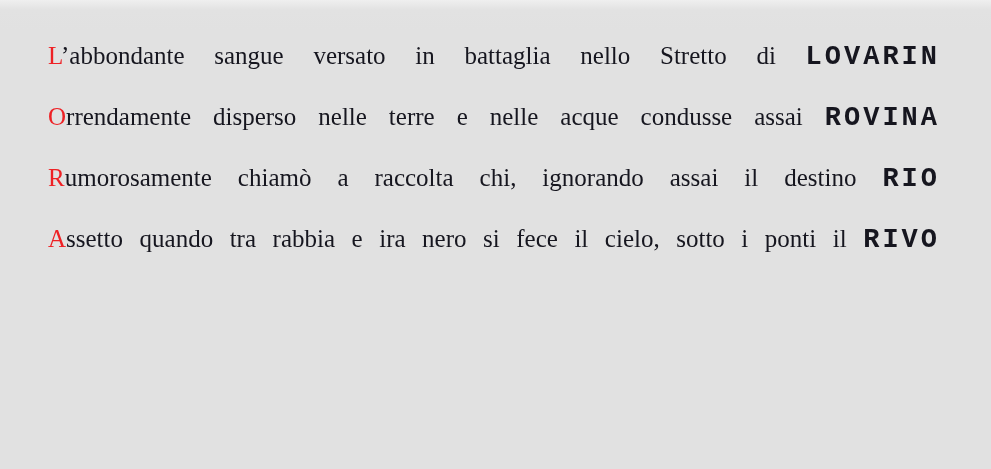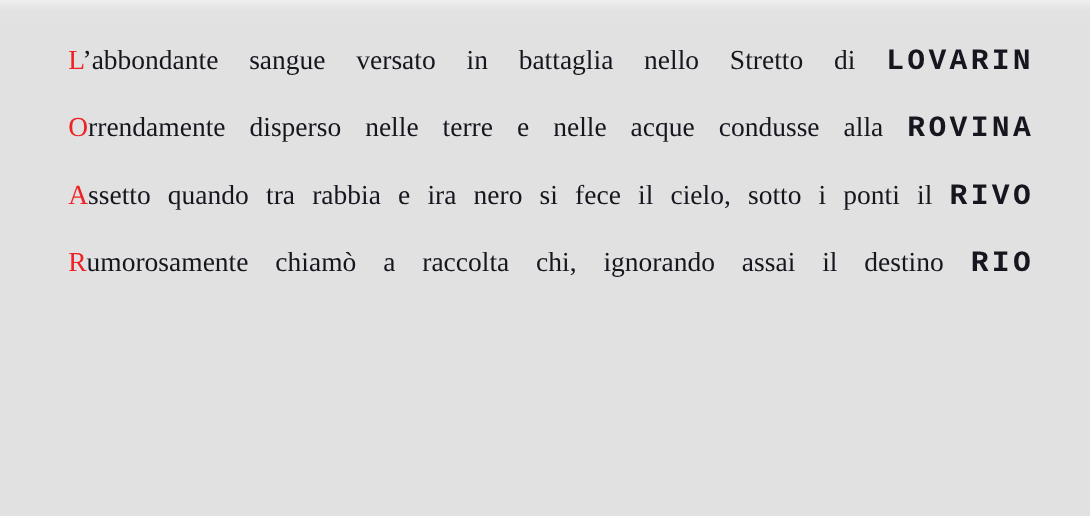--- a/index.html
+++ b/index.html
@@ -11,21 +11,21 @@
   html,body{margin:0;padding:0;}
   body{
     width:991px;height:469px;
     background:var(--bg);
     font-family:"Liberation Serif","DejaVu Serif",serif;
     overflow:hidden;
   }
   .page{
     width:991px;height:469px;
     background:linear-gradient(to bottom,#efefef 0px,#e2e2e2 10px,var(--bg) 30px);
-    padding:26px 54px 0 62px;
+    padding:26px 54px 0 48px;
   }
   .poem{width:100%;}
   .line{
     margin:0;
     line-height:59px;
     font-size:25px;
     color:var(--ink);
     text-align:justify;
     text-align-last:justify;
     text-justify:inter-word;
@@ -44,22 +44,22 @@
     color:var(--ink);
   }
 </style>
 </head>
 <body>
 
 <div class="page">
   <div class="poem" id="poem">
   <p class="line"><span class="initial">L</span><span class="body">’abbondante sangue versato in battaglia nello Stretto di</span> <span class="keyword">LOVARIN</span></p>
 
-  <p class="line"><span class="initial">O</span><span class="body">rrendamente disperso nelle terre e nelle acque condusse alla</span> <span class="keyword">ROVINA</span></p>
+  <p class="line"><span class="initial">O</span><span class="body">rrendamente disperso nelle terre e nelle acque condusse assai</span> <span class="keyword">ROVINA</span></p>
 
 
+  <p class="line"><span class="initial">R</span><span class="body">umorosamente chiamò a raccolta chi, ignorando assai il destino</span> <span class="keyword">RIO</span></p>
+
   <p class="line"><span class="initial">A</span><span class="body">ssetto quando tra rabbia e ira nero si fece il cielo, sotto i ponti il</span> <span class="keyword">RIVO</span></p>
-
-  <p class="line"><span class="initial">R</span><span class="body">umorosamente chiamò a raccolta chi, ignorando assai il destino</span> <span class="keyword">RIO</span></p>
 
 
 </div>
 </div>
 
 </body></html>

